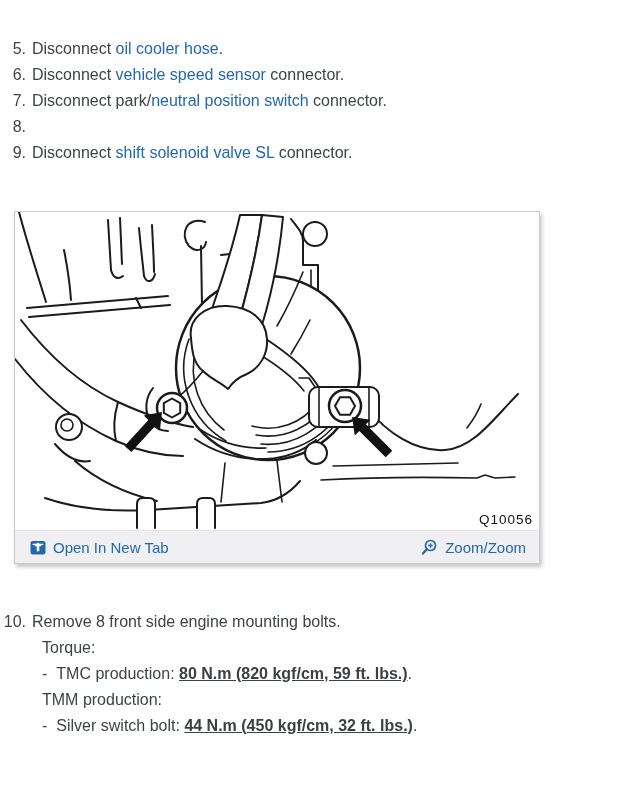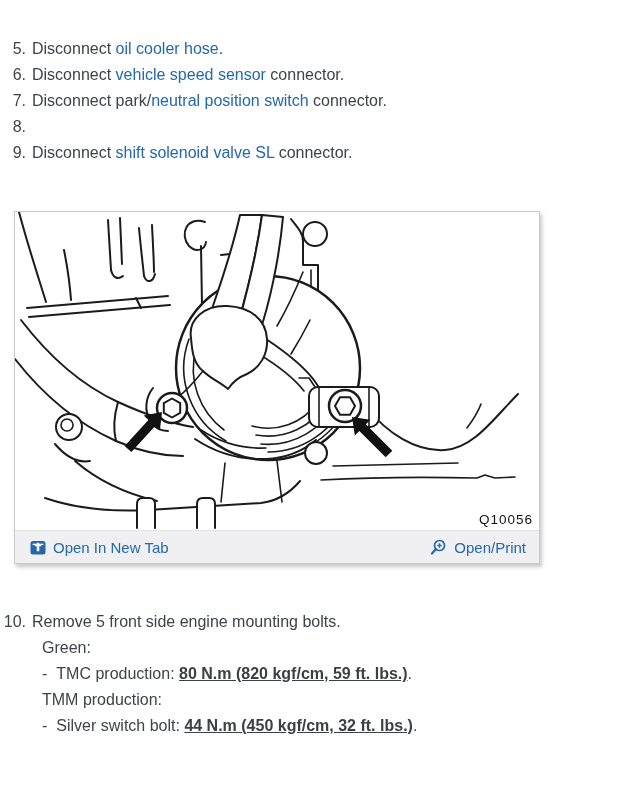--- a/index.html
+++ b/index.html
@@ -162,31 +162,31 @@
           <path d="M8,2.2 L11.6,6.2 L9.3,6.2 L9.3,11.2 L6.7,11.2 L6.7,6.2 L4.4,6.2 Z" fill="#ffffff"></path>
         </svg>
         <span>Open In New Tab</span>
       </a>
       <a class="footer-link">
         <svg width="17" height="17" viewBox="0 0 17 17">
           <circle cx="9.5" cy="6.5" r="5" fill="none" stroke="#2368ac" stroke-width="1.7"></circle>
           <path d="M9.5,4.3 L9.5,8.7 M7.3,6.5 L11.7,6.5" stroke="#2368ac" stroke-width="1.4"></path>
           <path d="M5.8,10.3 L2,14.6" stroke="#2368ac" stroke-width="2.2" stroke-linecap="round"></path>
         </svg>
-        <span>Open/Print</span>
+        <span>Zoom/Zoom</span>
       </a>
     </div>
   </div>
 
   <div class="step10">
     <div class="step-row">
       <span class="num">10.</span>
-      <span>Remove 5 front side engine mounting bolts.</span>
+      <span>Remove 8 front side engine mounting bolts.</span>
     </div>
     <div class="torque">
-      <div class="trow">Green:</div>
+      <div class="trow">Torque:</div>
       <div class="trow"><span class="dash">-</span><span>TMC production: </span><span class="bold">80 N.m (820 kgf/cm, 59 ft. lbs.)</span><span>.</span></div>
       <div class="trow">TMM production:</div>
       <div class="trow"><span class="dash">-</span><span>Silver switch bolt: </span><span class="bold">44 N.m (450 kgf/cm, 32 ft. lbs.)</span><span>.</span></div>
     </div>
   </div>
 
 </main>
 
 </body></html>

